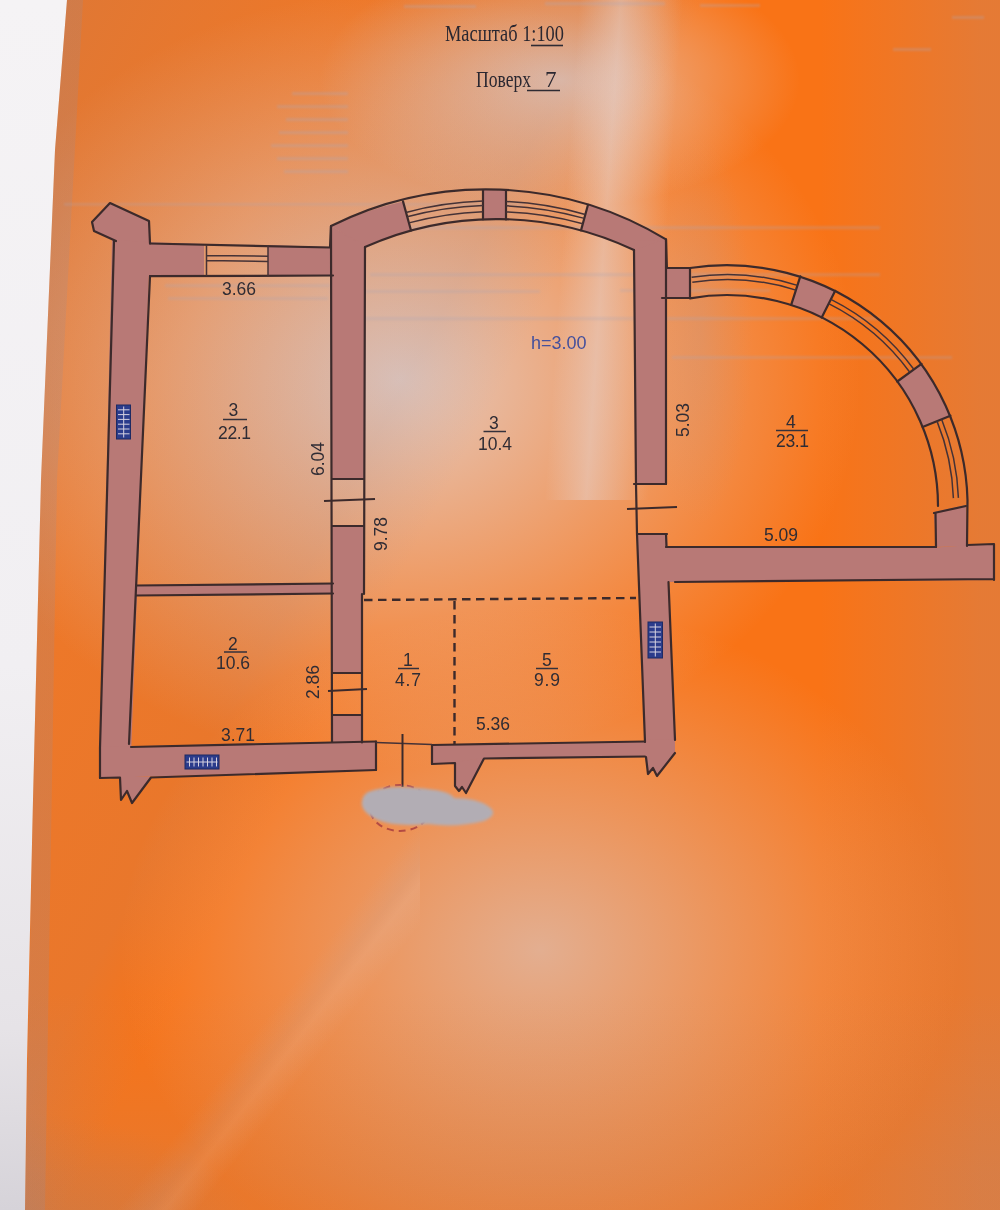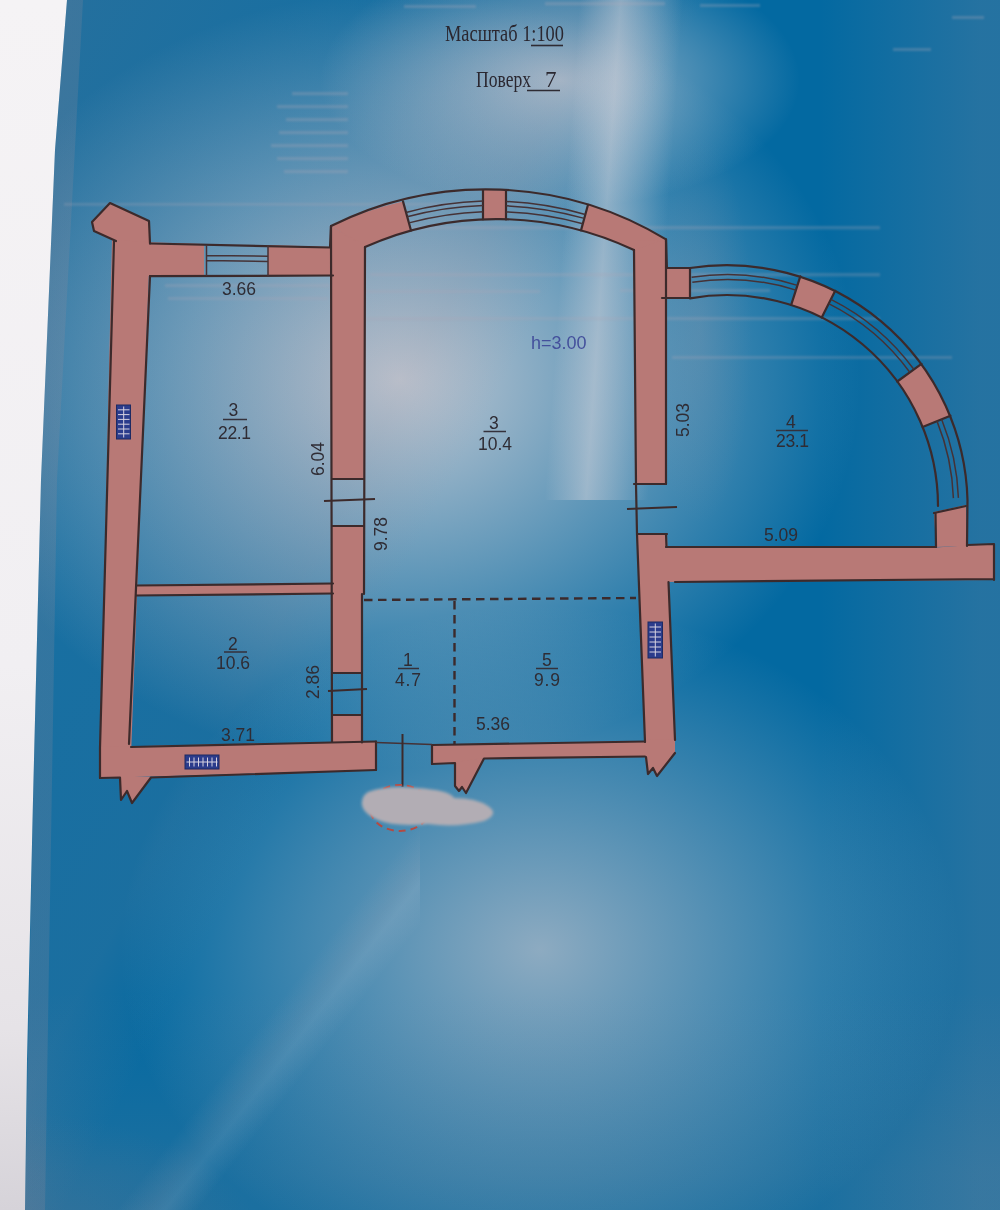--- a/index.html
+++ b/index.html
@@ -1,17 +1,17 @@
 <!DOCTYPE html>
 <html><head>
 <meta charset="utf-8">
 <style>
   html,body{margin:0;padding:0}
   #page{position:relative;width:1000px;height:1210px;overflow:hidden;
-    background:#0369a1;font-family:"Liberation Sans",sans-serif}
+    background:#f97316;font-family:"Liberation Sans",sans-serif}
   .ov{position:absolute;left:0;top:0;width:1000px;height:1210px;pointer-events:none}
 </style>
 </head>
 <body>
 <div id="page">
 
   <div class="ov" style="background:radial-gradient(ellipse 640px 540px at 400px 380px, rgba(224,215,218,.85), rgba(224,215,218,0) 72%)"></div>
 
   <div class="ov" style="background:radial-gradient(ellipse 560px 460px at 540px 950px, rgba(215,206,210,.65), rgba(215,206,210,0) 75%)"></div>
 

